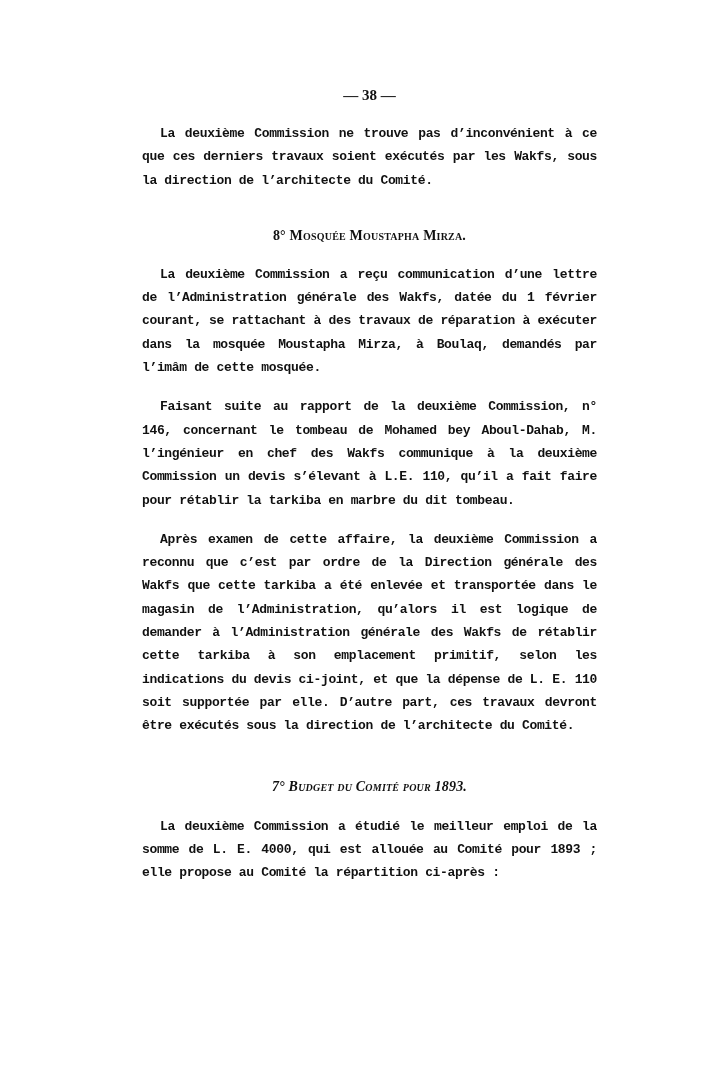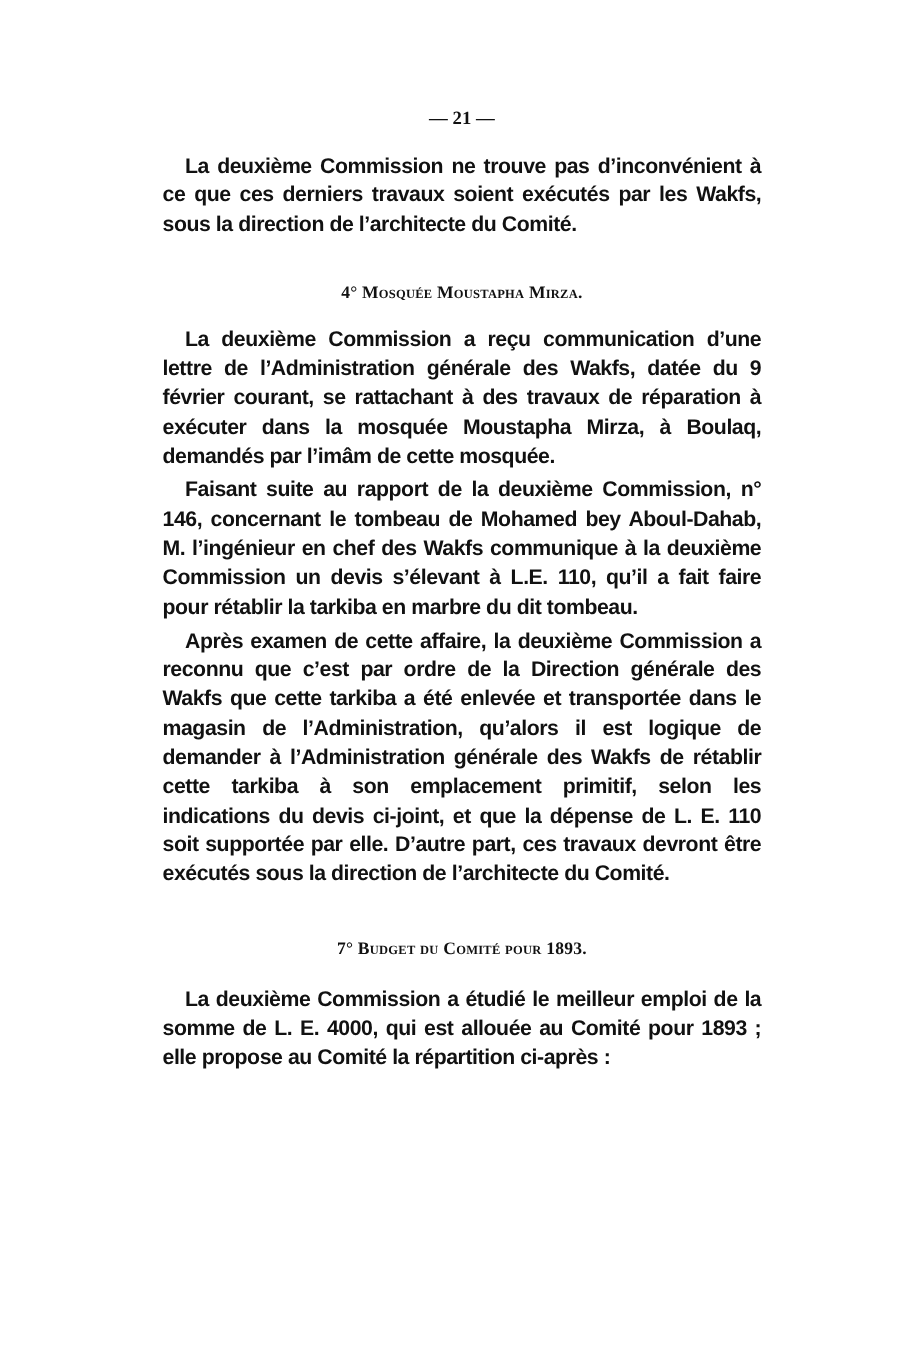--- a/index.html
+++ b/index.html
@@ -1,38 +1,38 @@
 <!DOCTYPE html>
 <html><head>
 <meta charset="utf-8">
 <style>
   html, body { margin: 0; padding: 0; background: #ffffff; }
   body { width: 720px; height: 1082px; position: relative; overflow: hidden;
          font-family: "DejaVu Serif", "Liberation Serif", serif; color: #111; }
   .page { position: absolute; left: 126px; top: 84px; width: 487px; }
   .folio { text-align: center; font-weight: bold; font-size: 15px; height: 22px; line-height: 22px;
            margin-bottom: 15px; font-family: "Liberation Serif", serif; }
-  p { margin: 4px; font-size: 17px; line-height: 23.3px; text-align: justify;
+  p { margin: 16px; font-size: 13px; line-height: 23.3px; text-align: justify;
       text-indent: 18px; font-weight: bold; letter-spacing: -0.35px; word-spacing: 0px;
-      font-family: Liberation Sans, sans-serif; }
+      font-family: Liberation Mono, monospace; }
   .heading { text-align: center; font-size: 14px; font-weight: bold; line-height: 23px;
              font-variant: small-caps; font-family: "Liberation Serif", serif; letter-spacing: 0.2px; }
   .h5 { margin-top: 32px; margin-bottom: 14px; }
   .h6 { margin-top: 40px; margin-bottom: 16px; }
-  .h7 { margin-top: 37px; margin-bottom: 17px; }
+  .h7 { margin-top: 37px; margin-bottom: 17px; font-style: italic; }
 </style>
 </head>
 <body>
 
 <div class="page">
-  <div class="folio">— 21 —</div>
+  <div class="folio">— 38 —</div>
 
   <p>La deuxième Commission ne trouve pas d’inconvénient à ce que ces derniers travaux soient exécutés par les Wakfs, sous la direction de l’architecte du Comité.</p>
 
-  <div class="heading h5">4° Mosquée Moustapha Mirza.</div>
-  <p>La deuxième Commission a reçu communication d’une lettre de l’Administration générale des Wakfs, datée du 9 février courant, se rattachant à des travaux de réparation à exécuter dans la mosquée Moustapha Mirza, à Boulaq, demandés par l’imâm de cette mosquée.</p>
+  <div class="heading h5">8° Mosquée Moustapha Mirza.</div>
+  <p>La deuxième Commission a reçu communication d’une lettre de l’Administration générale des Wakfs, datée du 1 février courant, se rattachant à des travaux de réparation à exécuter dans la mosquée Moustapha Mirza, à Boulaq, demandés par l’imâm de cette mosquée.</p>
 
   <p>Faisant suite au rapport de la deuxième Commission, n° 146, concernant le tombeau de Mohamed bey Aboul-Dahab, M. l’ingénieur en chef des Wakfs communique à la deuxième Commission un devis s’élevant à L.E. 110, qu’il a fait faire pour rétablir la tarkiba en marbre du dit tombeau.</p>
   <p>Après examen de cette affaire, la deuxième Commission a reconnu que c’est par ordre de la Direction générale des Wakfs que cette tarkiba a été enlevée et transportée dans le magasin de l’Administration, qu’alors il est logique de demander à l’Administration générale des Wakfs de rétablir cette tarkiba à son emplacement primitif, selon les indications du devis ci-joint, et que la dépense de L. E. 110 soit supportée par elle. D’autre part, ces travaux devront être exécutés sous la direction de l’architecte du Comité.</p>
 
   <div class="heading h7">7° Budget du Comité pour 1893.</div>
   <p>La deuxième Commission a étudié le meilleur emploi de la somme de L. E. 4000, qui est allouée au Comité pour 1893 ; elle propose au Comité la répartition ci-après :</p>
 </div>
 
 </body></html>

